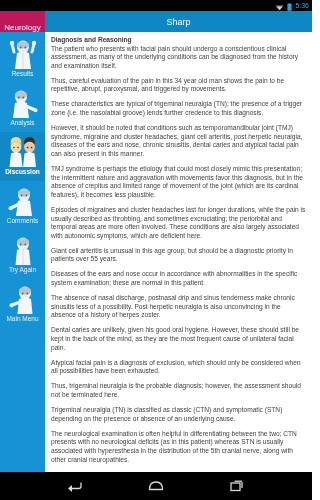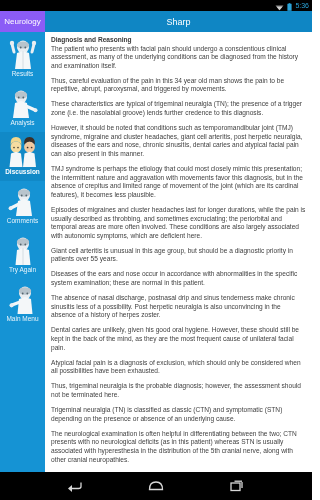--- a/index.html
+++ b/index.html
@@ -42,23 +42,23 @@
   .action-bar {
     height: 21px;
     background: #0f86c4;
     display: flex;
     align-items: stretch;
     flex: 0 0 auto;
     position: relative;
   }
   .app-tab {
     width: 45px;
-    background: #8b5cf6;
-    display: flex;
-    align-items: center;
+    background: #be185d;
+    display: flex;
+    align-items: flex-end;
     justify-content: center;
     color: #ffffff;
     font-size: 8px;
     line-height: 9px;
   }
   .bar-title {
     flex: 1;
     display: flex;
     align-items: center;
     justify-content: center;

